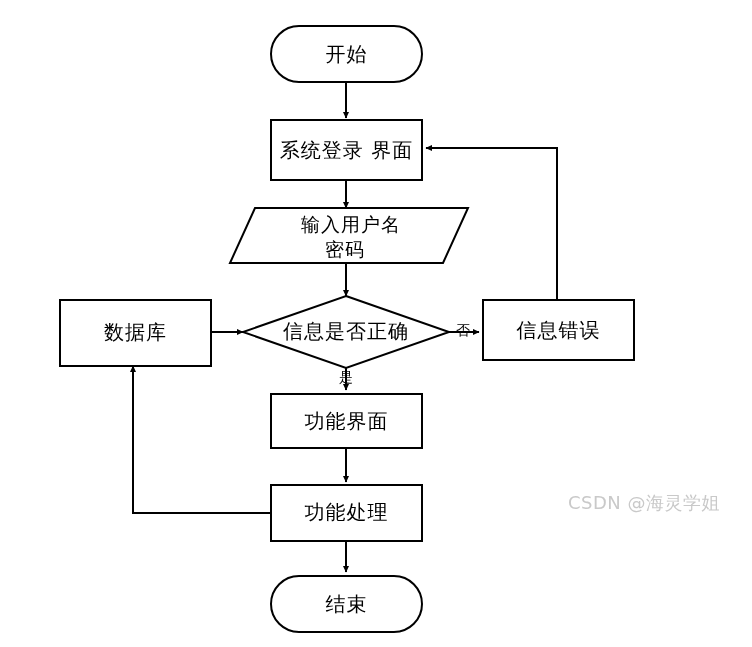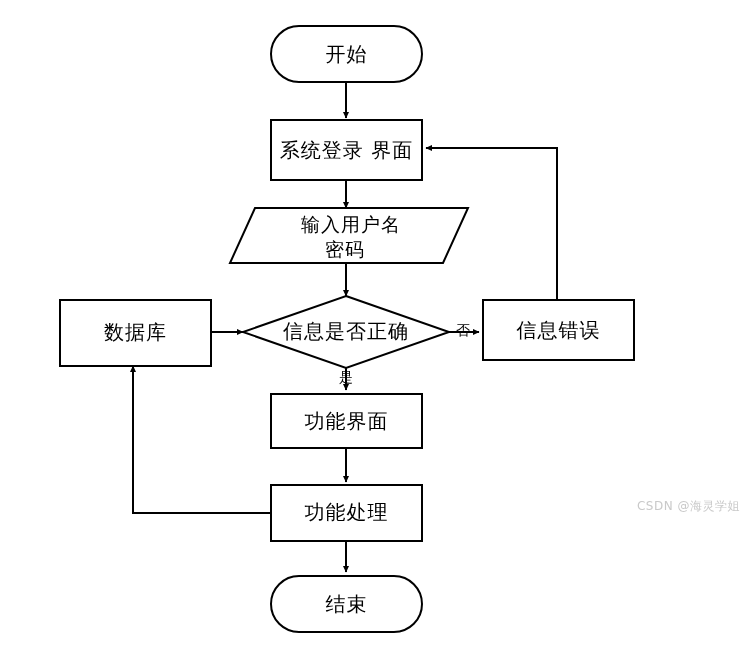--- a/index.html
+++ b/index.html
@@ -52,24 +52,24 @@
   }
   .edge-label {
     font-family: "DejaVu Sans", "Liberation Sans", sans-serif;
     font-size: 14px;
     fill: #000000;
     text-anchor: middle;
     dominant-baseline: middle;
   }
   .watermark {
     position: absolute;
-    right: 12px;
+    right: 32px;
     bottom: 12px;
     font-family: "DejaVu Sans", "Liberation Sans", sans-serif;
-    font-size: 12px;
+    font-size: 18px;
     color: #c9c9c9;
     letter-spacing: 0.5px;
     user-select: none;
   }
 </style>
 </head>
 <body>
 
 <div id="canvas">
 

